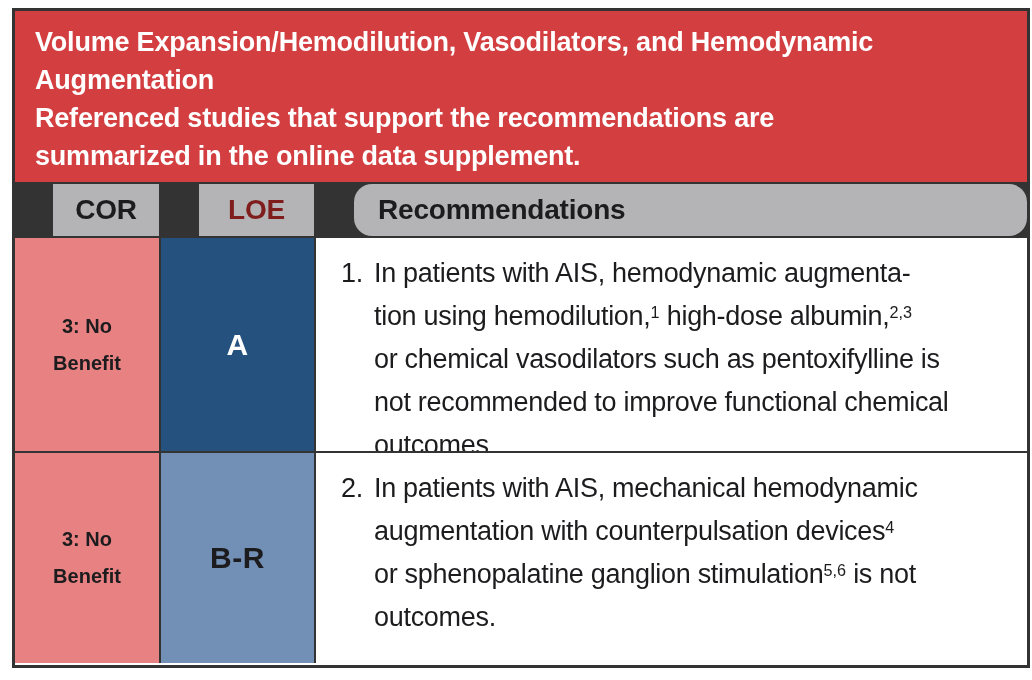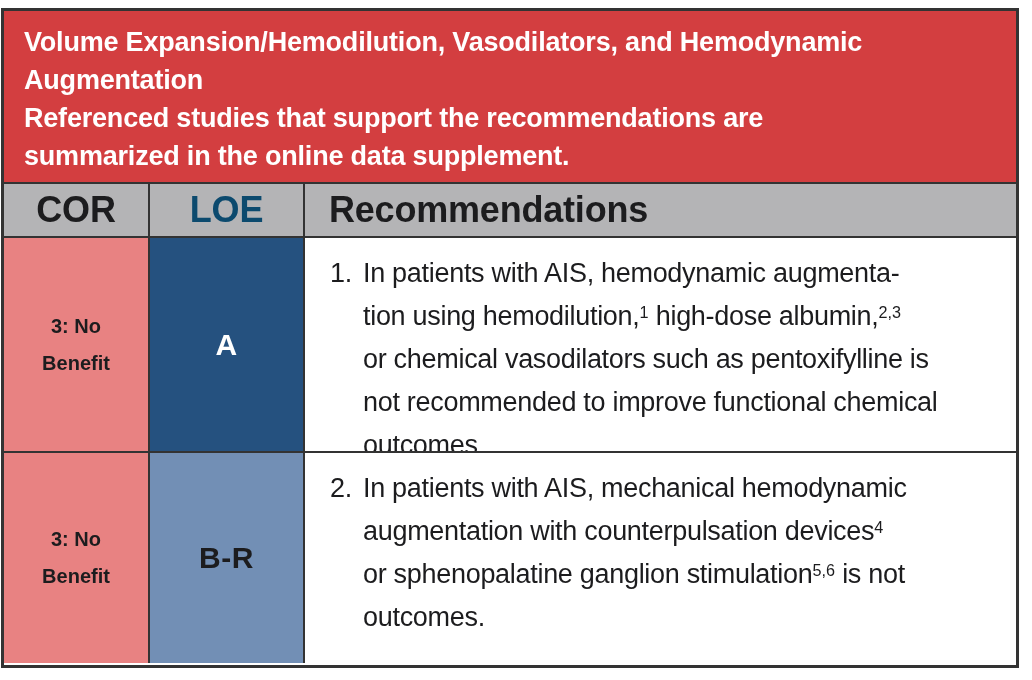--- a/index.html
+++ b/index.html
@@ -5,21 +5,21 @@
   * { box-sizing: border-box; }
   html, body {
     margin: 0; padding: 0;
     width: 1032px; height: 680px;
     background: #ffffff;
     font-family: "Liberation Sans", sans-serif;
     color: #1c1c1e;
   }
   .sheet { position: relative; width: 1032px; height: 680px; background: #ffffff; }
   .tbl {
-    position: absolute; left: 1px; top: 8px;
+    position: absolute; left: 12px; top: 8px;
     width: 1018px; height: 660px;
     border: 3px solid #333333;
     background: #ffffff;
   }
   
   .red-header {
     height: 173px;
     padding: 12px 20px 0 20px;
     border-bottom: 2px solid #333333;
     font-weight: bold;
@@ -33,23 +33,23 @@
   .grid {
     display: grid;
     grid-template-columns: 144px 153px 1fr;
     grid-template-rows: 52px 213px 210px;
     gap: 2px;
     height: 479px;
   }
   .cell { overflow: hidden; }
   .colhead {
     display: flex; align-items: center; justify-content: center;
-    font-weight: bold; font-size: 36px; letter-spacing: -0.2px;
+    font-weight: bold; font-size: 28px; letter-spacing: -0.2px; margin-left: 38px;
   }
-  .colhead.rec-head { justify-content: flex-start; padding-left: 24px; }
+  .colhead.rec-head { justify-content: flex-start; padding-left: 24px; border-radius: 18px; }
   .cor-cell {
     display: flex; align-items: center; justify-content: center;
     text-align: center;
     font-weight: bold; font-size: 20px; line-height: 37px;
     padding: 0 14px;
   }
   .loe-cell {
     display: flex; align-items: center; justify-content: center;
     font-weight: bold; font-size: 30px; letter-spacing: 0.5px;
   }
@@ -82,21 +82,21 @@
     <div class="red-header" style="background-color: rgb(211, 62, 64); color: rgb(255, 255, 255); border-bottom-color: rgb(51, 51, 51);">
       <div class="hline">Volume Expansion/Hemodilution, Vasodilators, and Hemodynamic</div>
       <div class="hline">Augmentation</div>
       <div class="hline">Referenced studies that support the recommendations are</div>
       <div class="hline"><span>summarized in the </span><span class="link" style="color: #ffffff;">online data supplement</span><span>.</span></div>
     </div>
 
     <div class="grid" style="background-color: rgb(51, 51, 51);">
 
       <div class="cell colhead" style="background-color: rgb(180, 180, 182); color: rgb(28, 28, 30);">COR</div>
-      <div class="cell colhead" style="background-color: rgb(180, 180, 182); color: #0c4a6e;">LOE</div>
+      <div class="cell colhead" style="background-color: rgb(180, 180, 182); color: #7f1d1d;">LOE</div>
       <div class="cell colhead rec-head" style="background-color: rgb(180, 180, 182); color: rgb(28, 28, 30);">Recommendations</div>
 
       <div class="cell cor-cell" style="background-color: rgb(232, 130, 130); color: rgb(28, 28, 30);">3: No Benefit</div>
       <div class="cell loe-cell" style="background-color: rgb(37, 81, 127); color: rgb(255, 255, 255);">A</div>
       <div class="cell rec-cell" style="color: rgb(28, 28, 30);">
         <div class="rec-item">
           <span class="rec-num">1.</span>
           <div class="rec-text">
               <div class="rec-line">In patients with AIS, hemodynamic augmenta-</div>
               <div class="rec-line">tion using hemodilution,<sup>1</sup> high-dose albumin,<sup>2,3</sup></div>

